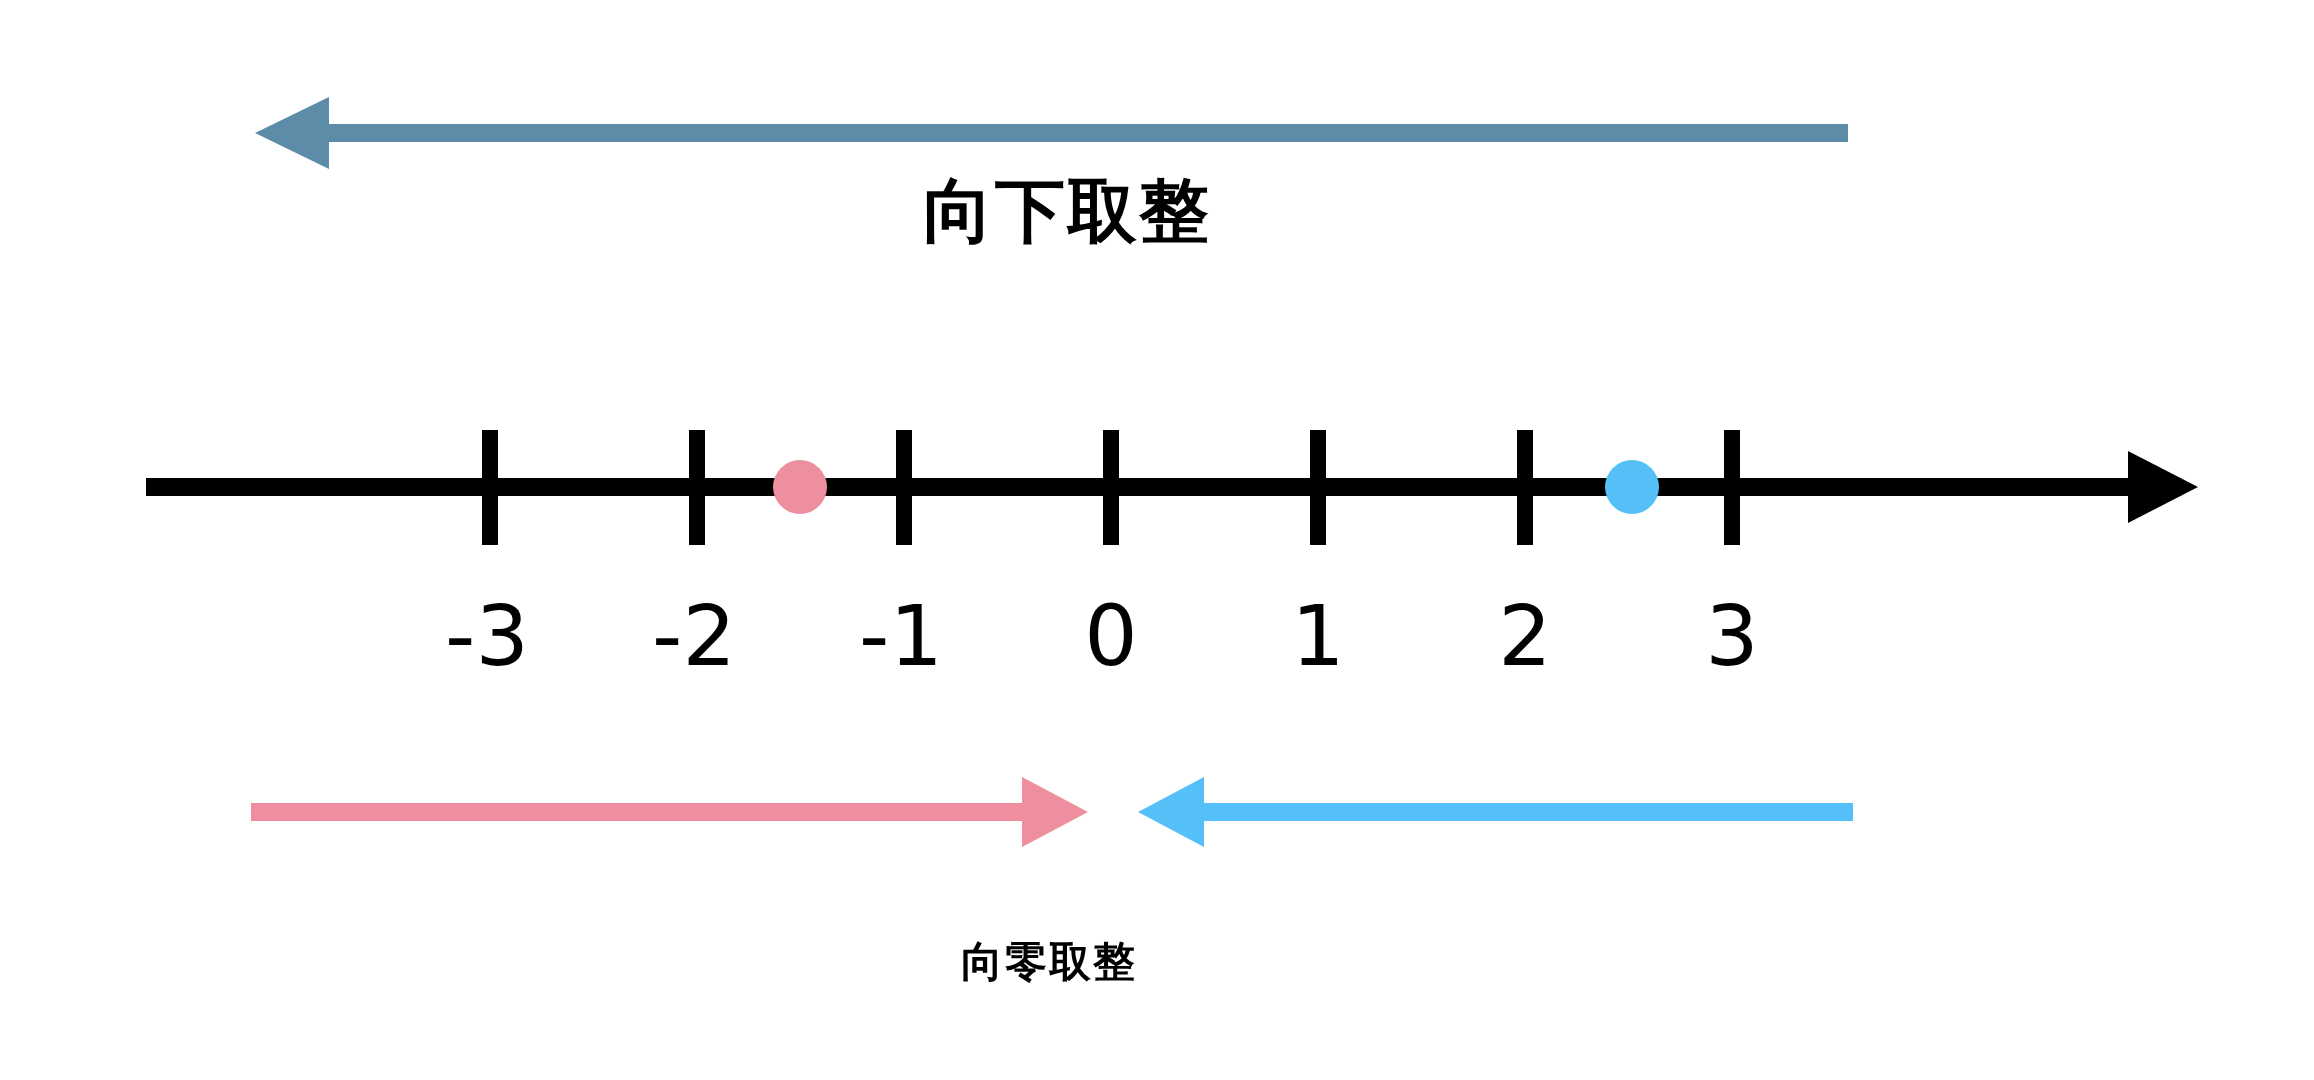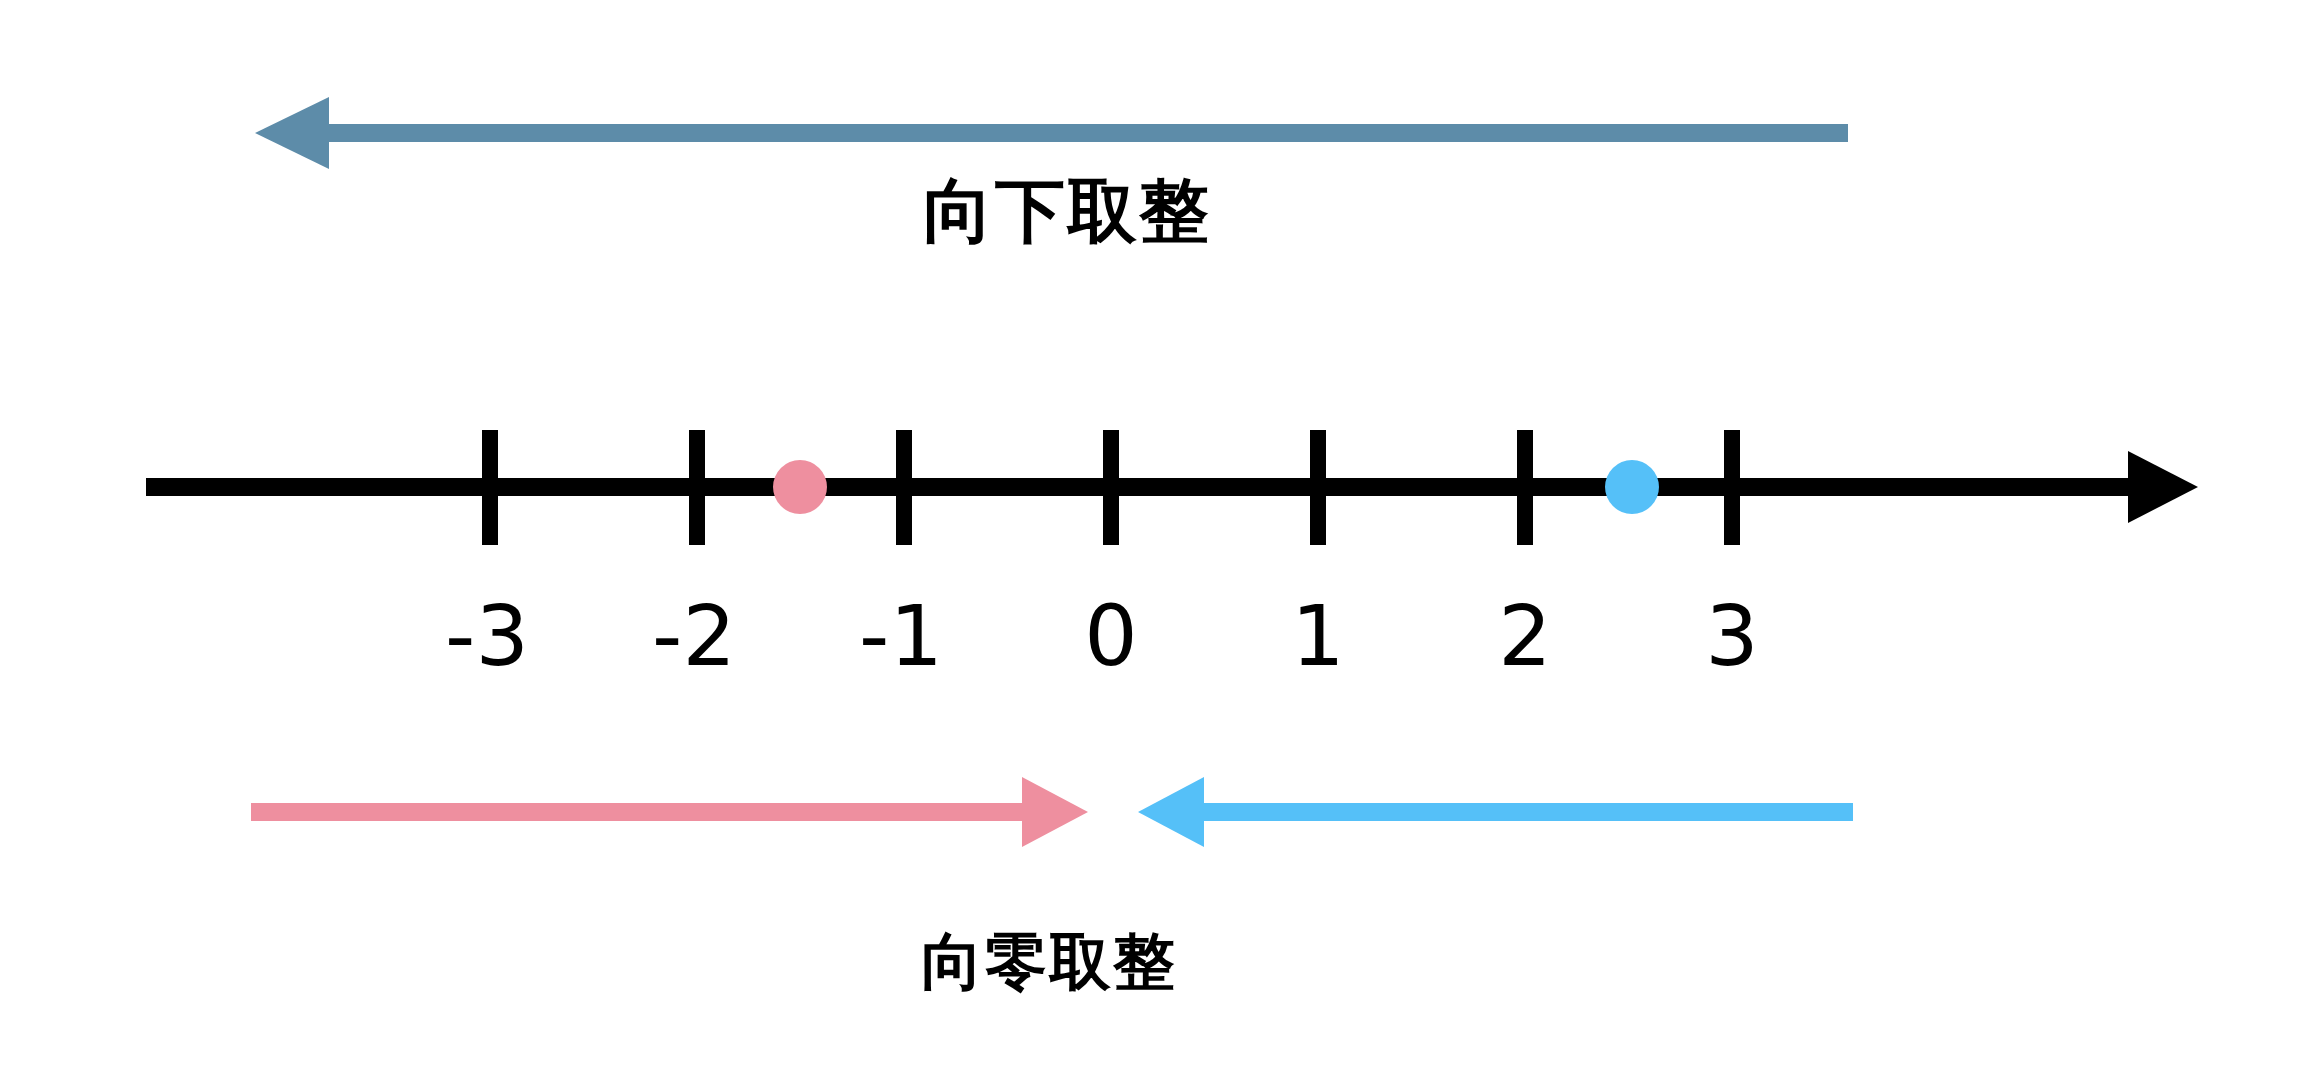--- a/index.html
+++ b/index.html
@@ -119,21 +119,21 @@
   .tz-blue-shaft {
     position: absolute;
     left: 1204px; top: 803px;
     width: 649px; height: 18px;
     background: #55c0f8;
   }
   .tz-label {
     position: absolute;
     left: 1049px; top: 962px;
     transform: translate(-50%, -50%);
-    font-size: 62px;
+    font-size: 42px;
     font-weight: 600;
     color: #000000;
     letter-spacing: 2px;
     white-space: nowrap;
   }
 </style>
 </head>
 <body>
 
 <div class="canvas">

